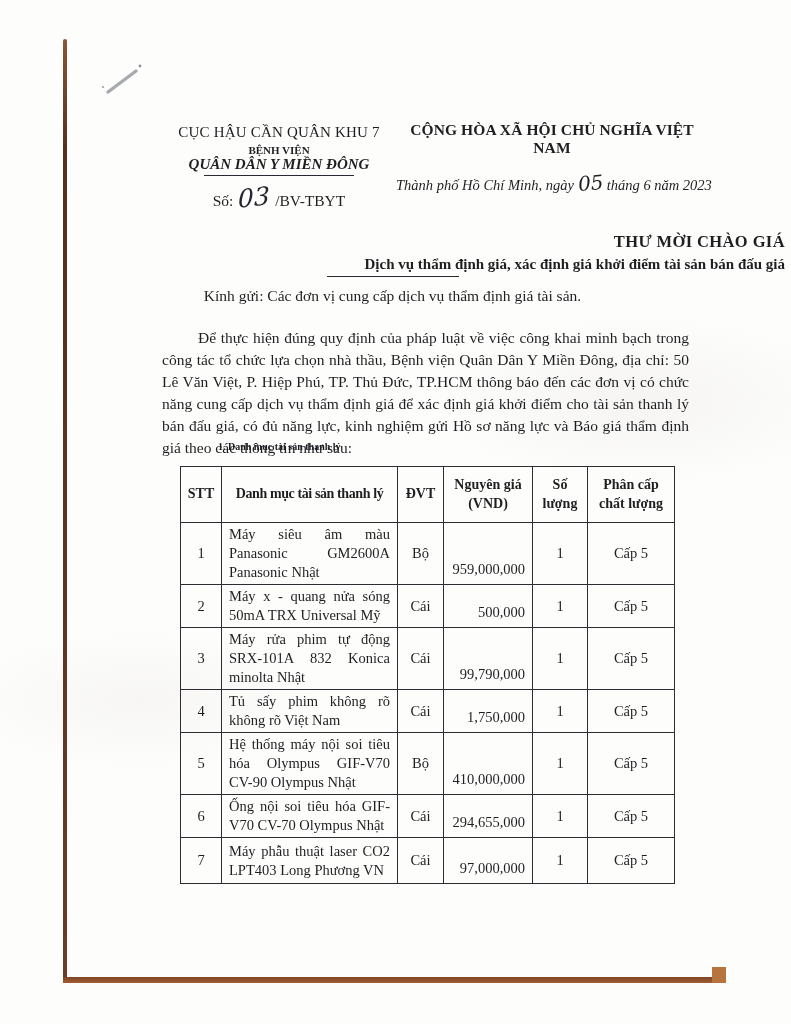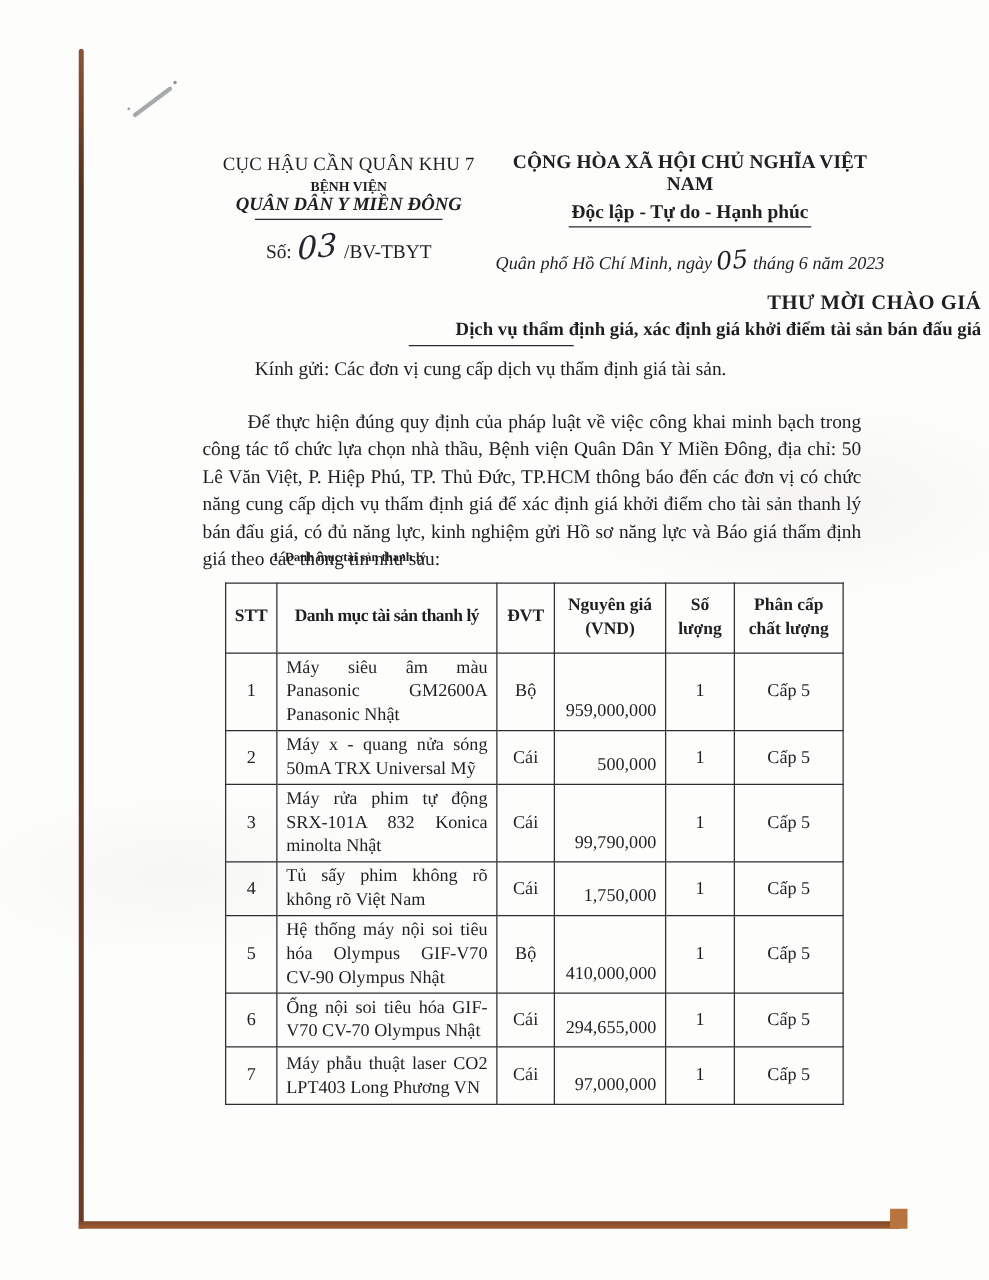--- a/index.html
+++ b/index.html
@@ -109,23 +109,22 @@
     <div class="org-rule"></div>
     <div class="doc-number">
       <span>Số:</span>
       <span class="hand hand-number">03</span>
       <span>/BV-TBYT</span>
     </div>
   </div>
 
   <div class="national-block">
     <div class="nat-line1">CỘNG HÒA XÃ HỘI CHỦ NGHĨA VIỆT NAM</div>
-    <div><span class="nat-line2">Độc lập - Tự do - Hạnh phúc</span></div>
     <div class="date-line">
-      <span>Quân phố Hồ Chí Minh, ngày</span>
+      <span>Thành phố Hồ Chí Minh, ngày</span>
       <span class="hand hand-date">05</span>
       <span>tháng 6  năm 2023</span>
     </div>
   </div>
 
   <div class="title-block">
     <div class="main-title">THƯ MỜI CHÀO GIÁ</div>
     <div class="sub-title">Dịch vụ thẩm định giá, xác định giá khởi điểm tài sản bán đấu giá</div>
     <div class="title-rule"></div>
   </div>

